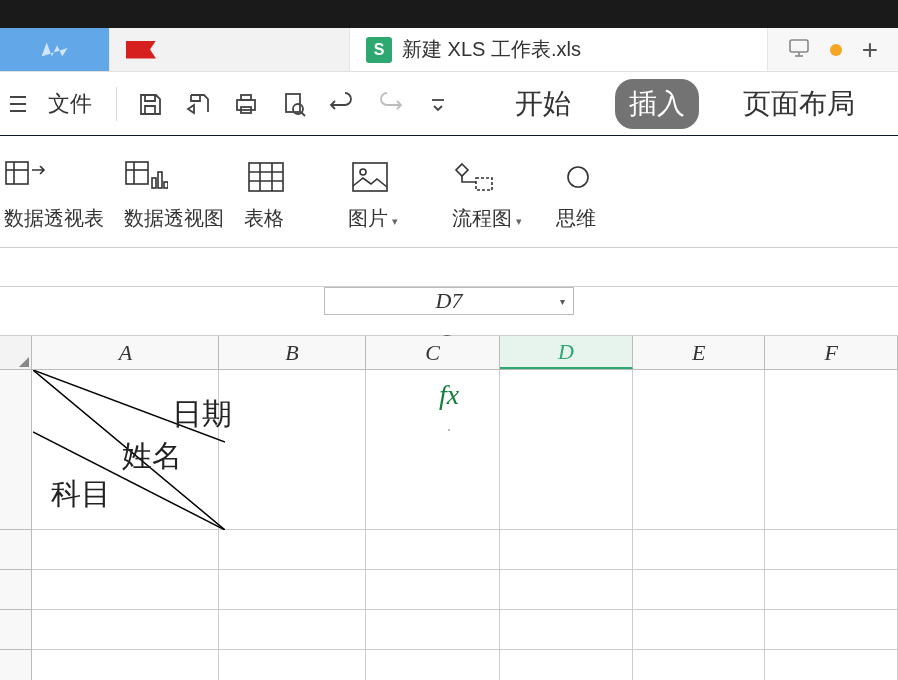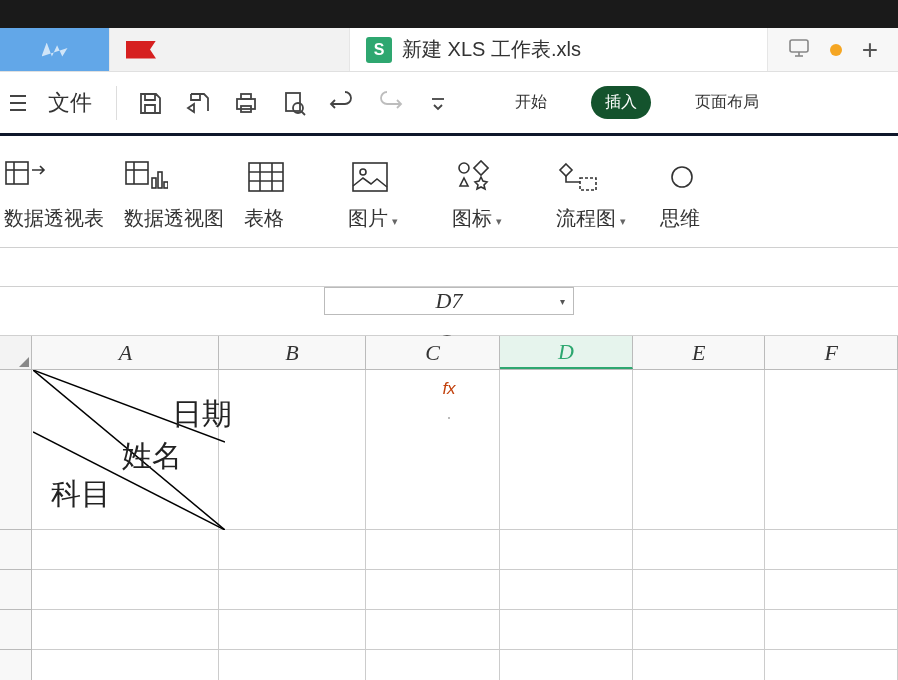--- a/index.html
+++ b/index.html
@@ -43,32 +43,32 @@
   .tabs-right { display: flex; align-items: center; gap: 20px; padding: 0 20px; }
   .orange-dot { width: 12px; height: 12px; background: #f5a623; border-radius: 50%; }
   .plus { font-size: 28px; color: #555; }
 
   .toolbar-row {
     height: 64px;
     display: flex;
     align-items: center;
     padding: 0 6px;
     gap: 18px;
-    border-bottom: 3px solid #0f172a;
+    border-bottom: 1px solid #0f172a;
   }
   .hamburger { width: 24px; display: flex; flex-direction: column; gap: 5px; padding: 0 4px; }
   .hamburger span { height: 2px; background: #444; }
   .file-label { font-size: 22px; color: #333; margin-right: 6px; }
   .toolbar-sep { width: 1px; height: 34px; background: #ddd; }
   .qicon { width: 30px; height: 30px; display: flex; align-items: center; justify-content: center; }
   .qicon svg { stroke: #444; stroke-width: 1.8; fill: none; }
 
   .menu-tabs { display: flex; gap: 30px; margin-left: 30px; }
-  .menu-tab { font-size: 16px; color: #333; padding: 6px 14px; cursor: pointer; }
-  .menu-tab.active { background: #14532d; color: #fff; border-radius: 18px; }
+  .menu-tab { font-size: 28px; color: #333; padding: 6px 14px; cursor: pointer; }
+  .menu-tab.active { background: #737373; color: #fff; border-radius: 18px; }
 
   .ribbon {
     height: 112px;
     display: flex;
     align-items: center;
     padding: 8px 4px 0 4px;
     gap: 20px;
     border-bottom: 1px solid #d0d0d0;
     overflow: hidden;
   }
@@ -92,21 +92,21 @@
   }
   .namebox {
     width: 250px; height: 36px;
     border: 1px solid #bbb; display: flex; align-items: center;
     padding: 0 14px; position: relative;
     font-size: 22px; font-style: italic; font-family: "Times New Roman", serif;
     color: #333; justify-content: center;
   }
   .namebox .dd { position: absolute; right: 8px; font-size: 10px; color: #555; font-style: normal; }
   .zoomfit { width: 28px; height: 28px; }
-  .fx { font-size: 17px; font-style: italic; font-family: Liberation Sans, sans-serif; color: #c2410c; }
+  .fx { font-size: 28px; font-style: italic; font-family: Liberation Serif, serif; color: #15803d; }
   .formula-input { flex: 1; height: 36px; border: 1px solid #bbb; }
 
   .sheet { position: relative; }
   .col-headers { display: flex; height: 34px; border-bottom: 1px solid #bbb; }
   .corner { width: 33px; border-right: 1px solid #bbb; background: #f3f3f3;
     display: flex; align-items: flex-end; justify-content: flex-end; padding: 2px; }
   .corner .tri { width: 0; height: 0; border-right: 10px solid #888; border-top: 10px solid transparent; }
   .col-h { border-right: 1px solid #bbb; display: flex; align-items: center; justify-content: center;
     font-size: 22px; font-family: "Times New Roman", serif; font-style: italic; background: #f8f8f8; }
   .col-h.sel { background: #e6f4ed; color: #2ea770; border-bottom: 2px solid #2ea770; }
@@ -244,31 +244,20 @@
   </div>
   <div class="ribbon-item">
     <div class="icon">
         <svg width="40" height="34">
           <rect x="3" y="3" width="34" height="28"></rect>
           <circle cx="13" cy="12" r="3"></circle>
           <path d="M3 26 l10 -8 l8 6 l6 -5 l10 8"></path>
         </svg>
       </div>
     <span class="label"><span>图片</span><span class="caret">▾</span></span>
-  </div>
-  <div class="ribbon-item">
-    <div class="icon">
-        <svg width="40" height="34">
-          <circle cx="10" cy="8" r="5"></circle>
-          <rect x="22" y="3" width="10" height="10" transform="rotate(45 27 8)"></rect>
-          <path d="M10 18 l4 8 h-8 z"></path>
-          <path d="M27 17 l2 4 l4 1 l-3 3 l1 4 l-4 -2 l-4 2 l1 -4 l-3 -3 l4 -1 z"></path>
-        </svg>
-      </div>
-    <span class="label"><span>图标</span><span class="caret">▾</span></span>
   </div>
   <div class="ribbon-item">
     <div class="icon">
         <svg width="44" height="34">
           <path d="M10 4 l6 6 l-6 6 l-6 -6 z"></path>
           <rect x="24" y="18" width="16" height="12" stroke-dasharray="3 2"></rect>
           <path d="M10 16 v6 h14"></path>
         </svg>
       </div>
     <span class="label"><span>流程图</span><span class="caret">▾</span></span>

